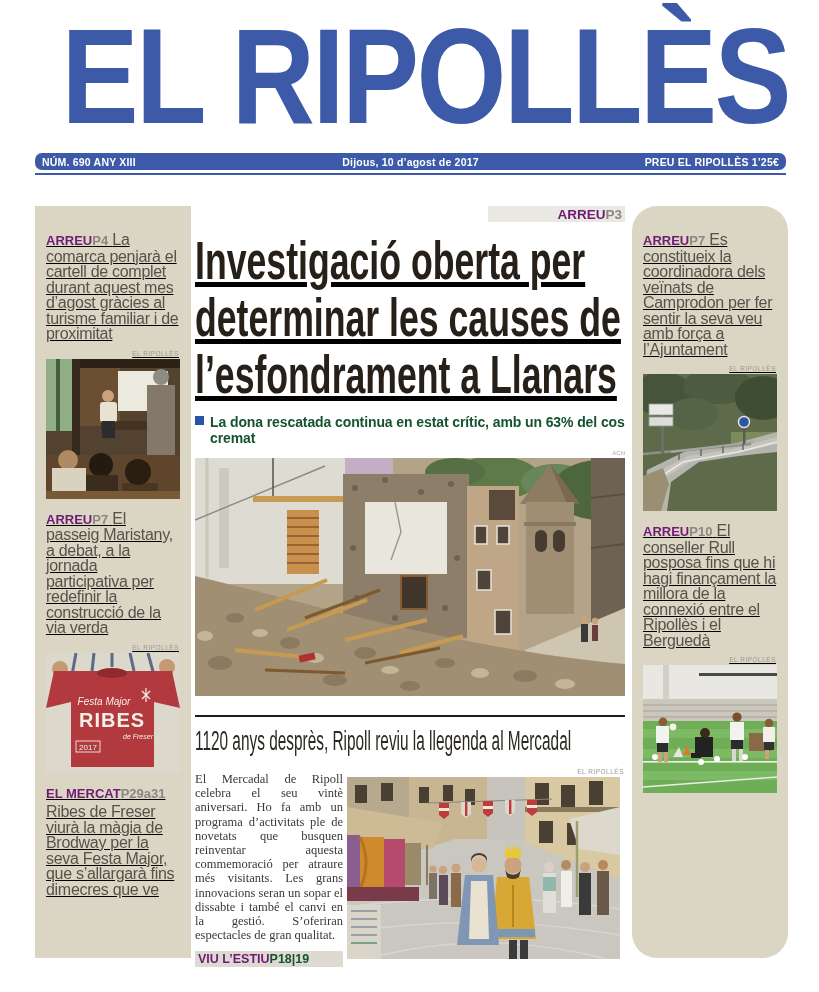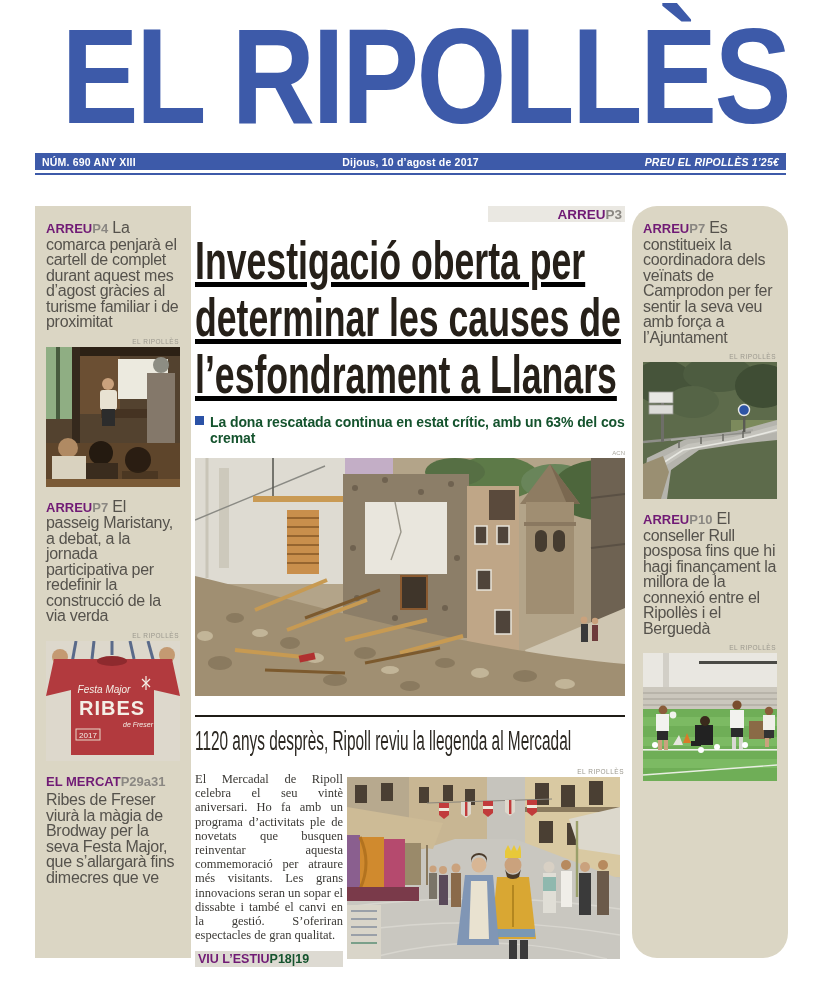--- a/index.html
+++ b/index.html
@@ -9,29 +9,29 @@
   
   .masthead-title{
     position:absolute;top:6px;left:0;right:0;margin:0;text-align:center;
     font-size:136px;line-height:140px;font-weight:700;color:#3d5aa9;
     letter-spacing:-3px;transform:scaleX(0.85);transform-origin:center;
     white-space:nowrap;
   }
   .dateline{
     position:absolute;left:35px;right:33px;top:153px;height:17px;
     background:#3d5aa9;color:#fff;font-size:10.5px;font-weight:700;
-    display:flex;align-items:center;letter-spacing:.2px;
+    display:flex;align-items:center;letter-spacing:.2px;border-radius:7px;
   }
   .dateline .issue{position:absolute;left:7px;}
   .dateline .date{width:100%;text-align:center;}
-  .dateline .price{position:absolute;right:7px;font-style:italic;}
+  .dateline .price{position:absolute;right:7px;}
   .dateline-rule{position:absolute;left:35px;right:33px;top:173px;height:2px;background:#3d5aa9;}
 
   
-  .sidebar{position:absolute;top:206px;height:752px;background:#dbd6c4;padding:2px 11px;box-sizing:border-box;}
+  .sidebar{position:absolute;top:206px;height:752px;background:#dbd6c4;padding:14px 11px;box-sizing:border-box;text-decoration:underline;}
   .sidebar.left{left:35px;width:156px;}
   .sidebar.right{left:632px;width:156px;border-radius:25px;}
   .center-col{position:absolute;left:195px;top:206px;width:430px;}
 
   
   .teaser{margin:12px 0 8px;font-size:16px;line-height:15.5px;letter-spacing:-0.3px;color:#55524c;}
   .teaser:first-child{margin-top:12px;}
   .kick{color:#701a75;font-weight:700;font-size:13px;letter-spacing:0;}
   .kpage{color:#8a8782;font-weight:700;font-size:13px;letter-spacing:0;}
   .kick-block{display:block;margin-bottom:3px;}

